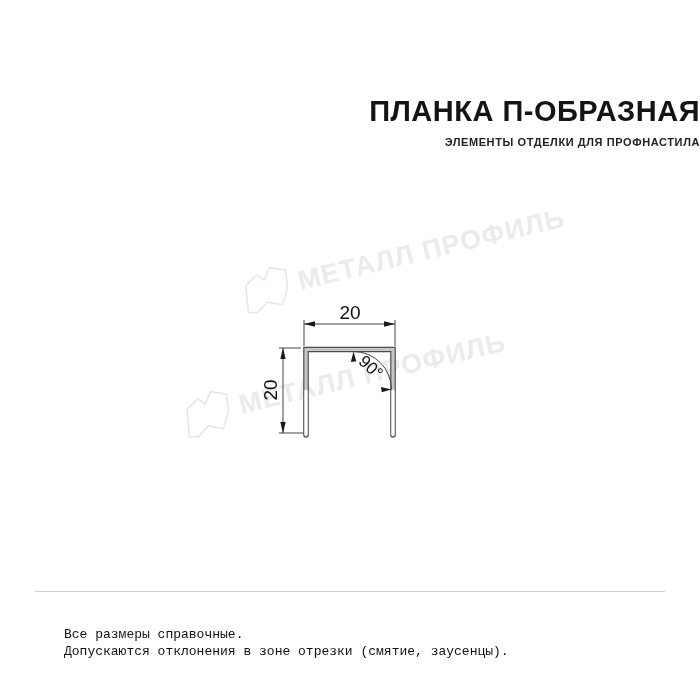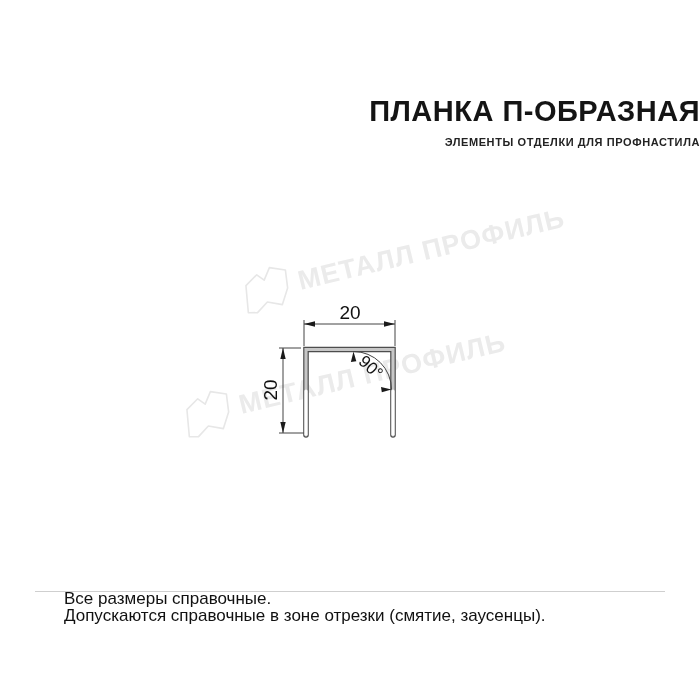--- a/index.html
+++ b/index.html
@@ -19,21 +19,21 @@
   .wm-text{font-size:27px; font-weight:700; letter-spacing:1px; color:#ebebeb; white-space:nowrap;}
   .wm-logo{flex:0 0 auto;}
 
   
   .drawing{position:absolute; left:240px; top:290px; width:220px; height:170px;}
   .dim-text{font-size:19px; fill:#111; font-family:"Liberation Sans", sans-serif;}
   .angle-text{font-size:17px; fill:#111; font-family:"Liberation Sans", sans-serif;}
 
   
   .divider{position:absolute; left:35px; top:591px; width:630px; height:1px; background:#cfcfcf;}
-  .footer{position:absolute; left:64px; top:590px; font-size:17px; color:#111; line-height:17px;}
+  .footer{position:absolute; left:64px; top:626px; font-size:13px; color:#111; line-height:17px;font-family:Liberation Mono, monospace;}
 </style>
 </head>
 <body>
 
 <div class="page">
 
   <div class="header">
     <div class="title-line">ПЛАНКА П-ОБРАЗНАЯ</div>
     <div class="subtitle">ЭЛЕМЕНТЫ ОТДЕЛКИ ДЛЯ ПРОФНАСТИЛА</div>
   </div>
@@ -87,16 +87,16 @@
       <text class="angle-text" transform="translate(131,77) rotate(42)" x="0" y="6" text-anchor="middle">90°</text>
     </g>
 
     <text class="dim-text" x="110" y="29" text-anchor="middle">20</text>
     <text class="dim-text" transform="translate(37,100) rotate(-90)" x="0" y="0" text-anchor="middle">20</text>
   </svg>
 
   <div class="divider"></div>
   <div class="footer">
     <div>Все размеры справочные.</div>
-    <div>Допускаются справочные в зоне отрезки (смятие, заусенцы).</div>
+    <div>Допускаются отклонения в зоне отрезки (смятие, заусенцы).</div>
   </div>
 
 </div>
 
 </body></html>

